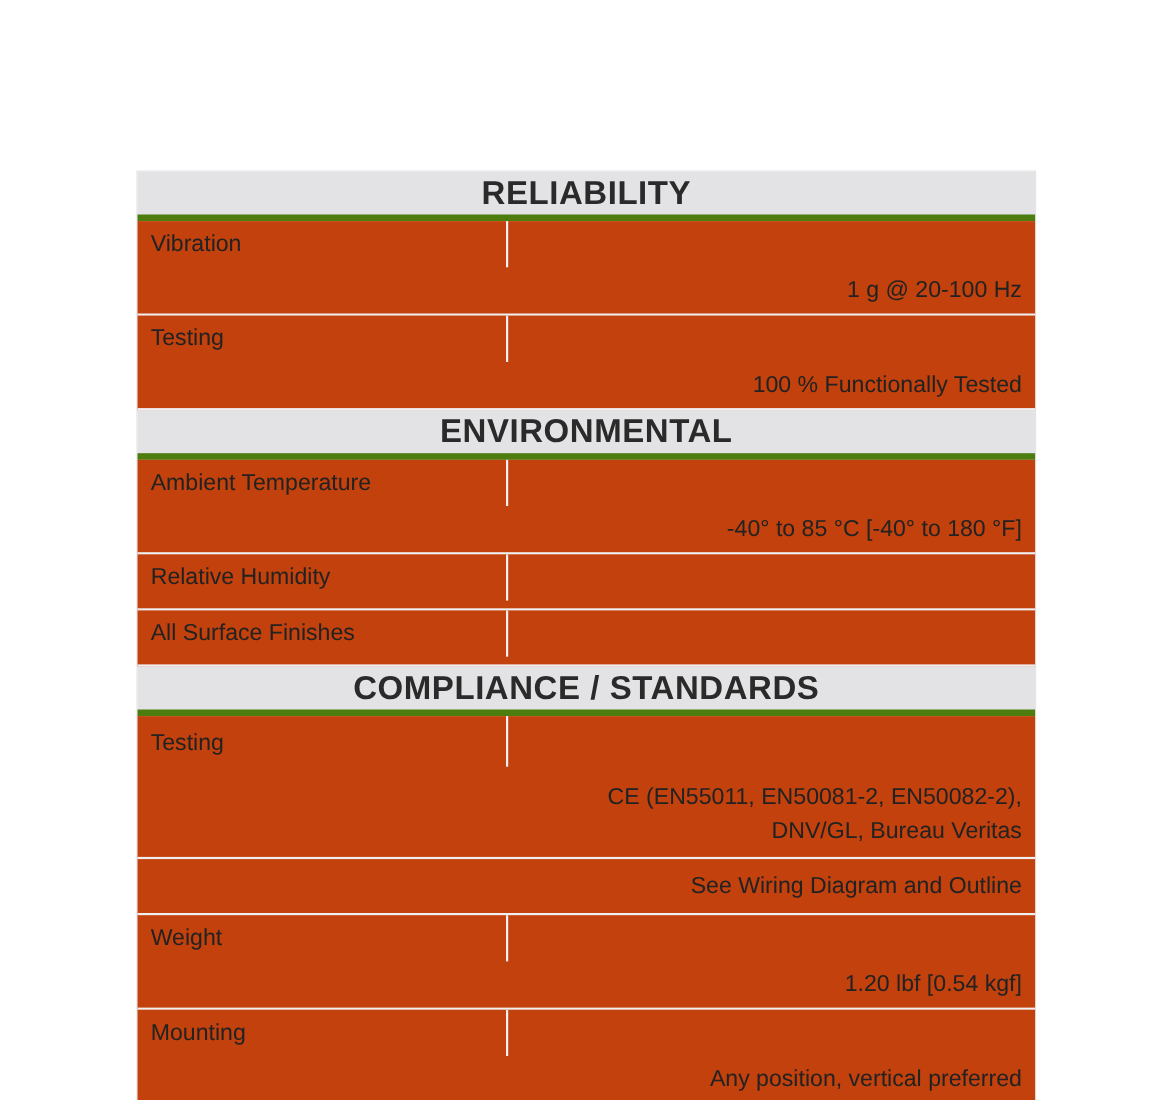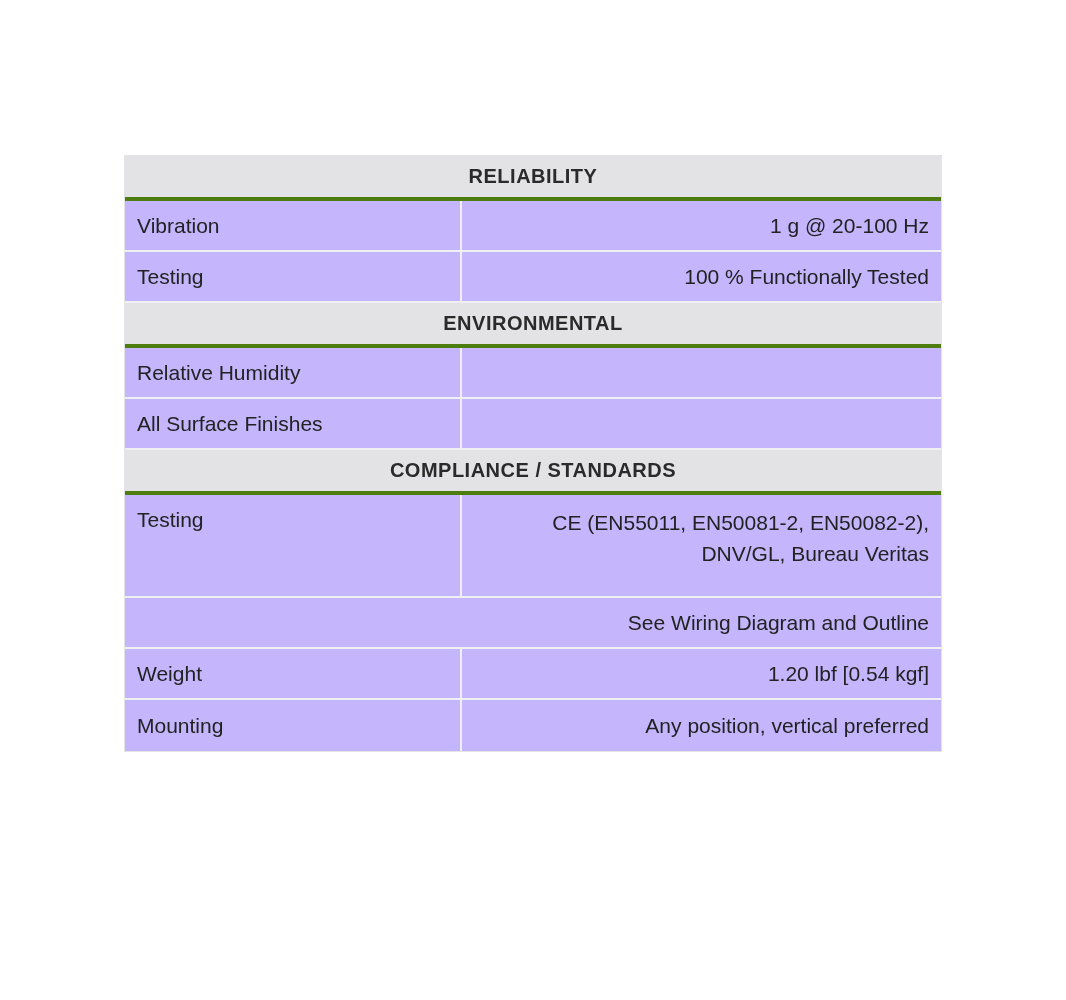--- a/index.html
+++ b/index.html
@@ -20,32 +20,33 @@
     width: 818px;
     border: 1px solid var(--outer-border, #e4e4e6);
     background: #ffffff;
   }
   .section-header {
     background: var(--header-bg, #e3e3e5);
     height: 45px;
     display: flex;
     align-items: center;
     justify-content: center;
-    font-size: 20px;
+    font-size: 30px;
     font-weight: bold;
     letter-spacing: 0.5px;
     color: #2a2a2a;
-    border-bottom: 4px solid #4d7c0f;
+    border-bottom: 6px solid #4d7c0f;
     text-align: right;
   }
   .row {
     display: flex;
     min-height: 51px;
     border-bottom: 2px solid var(--inner-border, #f0f0f2);
-    background: #c4b5fd;
+    background: #c2410c;
+    flex-direction: column;
   }
   .row:last-child { border-bottom: none; }
   .cell {
     display: flex;
     align-items: center;
     font-size: 21px;
     line-height: 26px;
   }
   .cell.label {
     width: 337px;
@@ -81,20 +82,24 @@
       <div class="cell label">Vibration</div>
       <div class="cell value">1 g @ 20-100 Hz</div>
     </div>
     <div class="row">
       <div class="cell label">Testing</div>
       <div class="cell value">100 % Functionally Tested</div>
     </div>
 
     <div class="section-header">ENVIRONMENTAL</div>
     <div class="row">
+      <div class="cell label">Ambient Temperature</div>
+      <div class="cell value">-40° to 85 °C [-40° to 180 °F]</div>
+    </div>
+    <div class="row">
       <div class="cell label">Relative Humidity</div>
     </div>
     <div class="row">
       <div class="cell label">All Surface Finishes</div>
     </div>
 
     <div class="section-header">COMPLIANCE / STANDARDS</div>
     <div class="row multiline">
       <div class="cell label">Testing</div>
       <div class="cell value">

